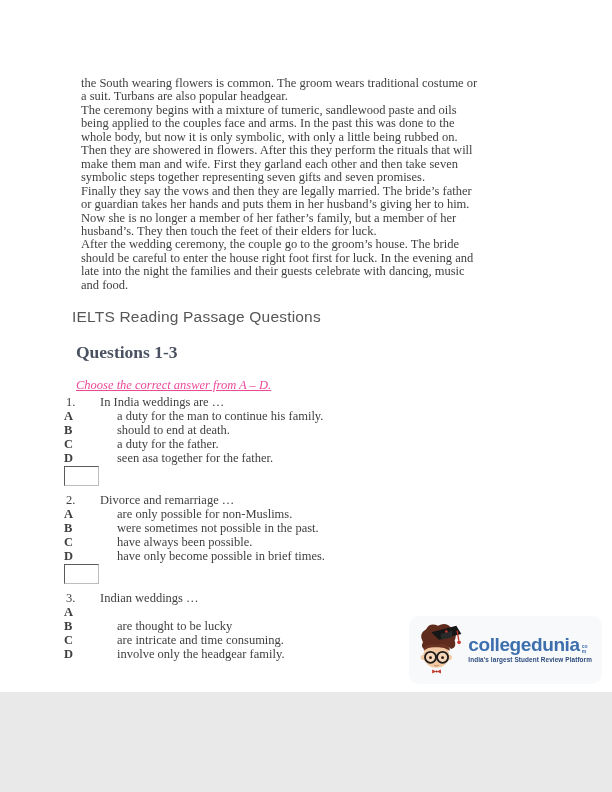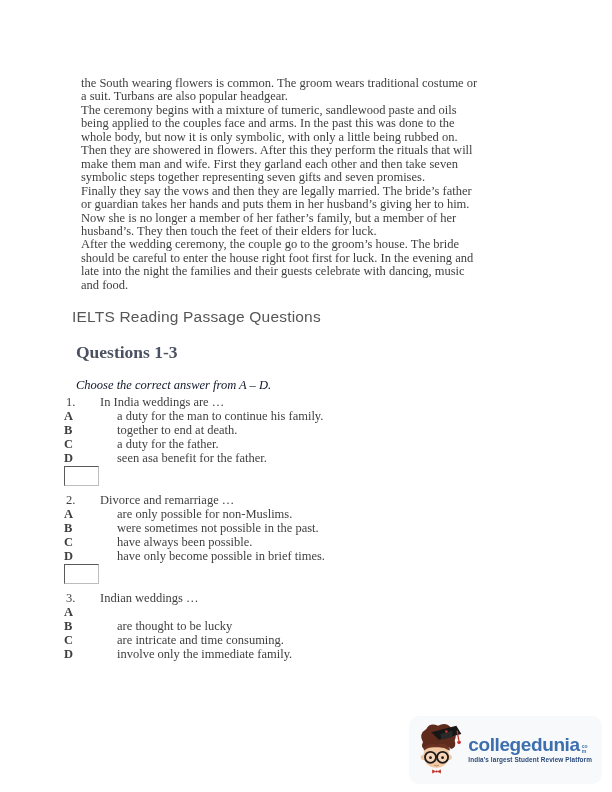--- a/index.html
+++ b/index.html
@@ -1,17 +1,17 @@
 <!DOCTYPE html>
 <html><head>
 <meta charset="utf-8">
 <style>
   html,body { margin:0; padding:0; background:#e9e9e9; }
   .page {
-    width:612px; height:792px; margin:0 auto; background:#ffffff;
+    width:612px; height:692px; margin:0 auto; background:#ffffff;
     position:relative; overflow:hidden;
     font-family:"Liberation Serif", serif;
   }
   .passage {
     position:absolute; left:81px; top:77px; width:472px;
     font-size:12.5px; line-height:13.45px; color:#3f3f3f;
     white-space:pre-line;
   }
   .section-heading {
     position:absolute; left:72px; top:308px;
@@ -21,21 +21,21 @@
   .questions {
     position:absolute; left:64px; top:342px; width:420px;
     color:#3f3f3f; font-size:12.5px;
   }
   .q-title {
     margin:0 0 15px 12px; font-size:17.5px; font-weight:bold;
     color:#4a5160; line-height:21px;
   }
   .q-instruction {
     margin:0 0 2px 12px; font-style:italic; font-size:12.5px;
-    line-height:15px; color:#0f172a;
+    line-height:15px; color:#ec4899;text-decoration:underline;
   }
   .question { margin:0; }
   .q-row, .opt-row { display:flex; line-height:14px; }
   .q-num { width:34px; padding-left:2px; flex:none; }
   .opt-letter { width:53px; font-weight:bold; flex:none; }
   .answer-box {
     width:33px; height:18px; margin:1px 0 7px 0;
     border:1px solid #bdbdbd; border-left:1px solid #5a5a5a; border-top:1px solid #5a5a5a;
     background:#ffffff;
   }
@@ -92,29 +92,29 @@
       <div class="q-row">
         <span class="q-num">1.</span>
         <span class="q-text">In India weddings are …</span>
       </div>
       <div class="opt-row">
         <span class="opt-letter">A</span>
         <span class="opt-text">a duty for the man to continue his family.</span>
       </div>
       <div class="opt-row">
         <span class="opt-letter">B</span>
-        <span class="opt-text">together to end at death.</span>
+        <span class="opt-text">should to end at death.</span>
       </div>
       <div class="opt-row">
         <span class="opt-letter">C</span>
         <span class="opt-text">a duty for the father.</span>
       </div>
       <div class="opt-row">
         <span class="opt-letter">D</span>
-        <span class="opt-text">seen asa benefit for the father.</span>
+        <span class="opt-text">seen asa together for the father.</span>
       </div>
       <div class="answer-box"></div>
     </div>
 
     <div class="question">
       <div class="q-row">
         <span class="q-num">2.</span>
         <span class="q-text">Divorce and remarriage …</span>
       </div>
       <div class="opt-row">
@@ -147,21 +147,21 @@
       <div class="opt-row">
         <span class="opt-letter">B</span>
         <span class="opt-text">are thought to be lucky</span>
       </div>
       <div class="opt-row">
         <span class="opt-letter">C</span>
         <span class="opt-text">are intricate and time consuming.</span>
       </div>
       <div class="opt-row">
         <span class="opt-letter">D</span>
-        <span class="opt-text">involve only the immediate family.</span>
+        <span class="opt-text">involve only the headgear family.</span>
       </div>
     </div>
   </div>
 
   <div class="logo">
     <span style="display:inline-block; width:50px; height:58px;">
       <svg width="50" height="58" viewBox="0 0 60 68" xmlns="http://www.w3.org/2000/svg">
 
         <ellipse cx="28" cy="42" rx="15.5" ry="14.5" fill="#f2c9a2"></ellipse>
         <circle cx="12.5" cy="44" r="3.2" fill="#f2c9a2"></circle>

